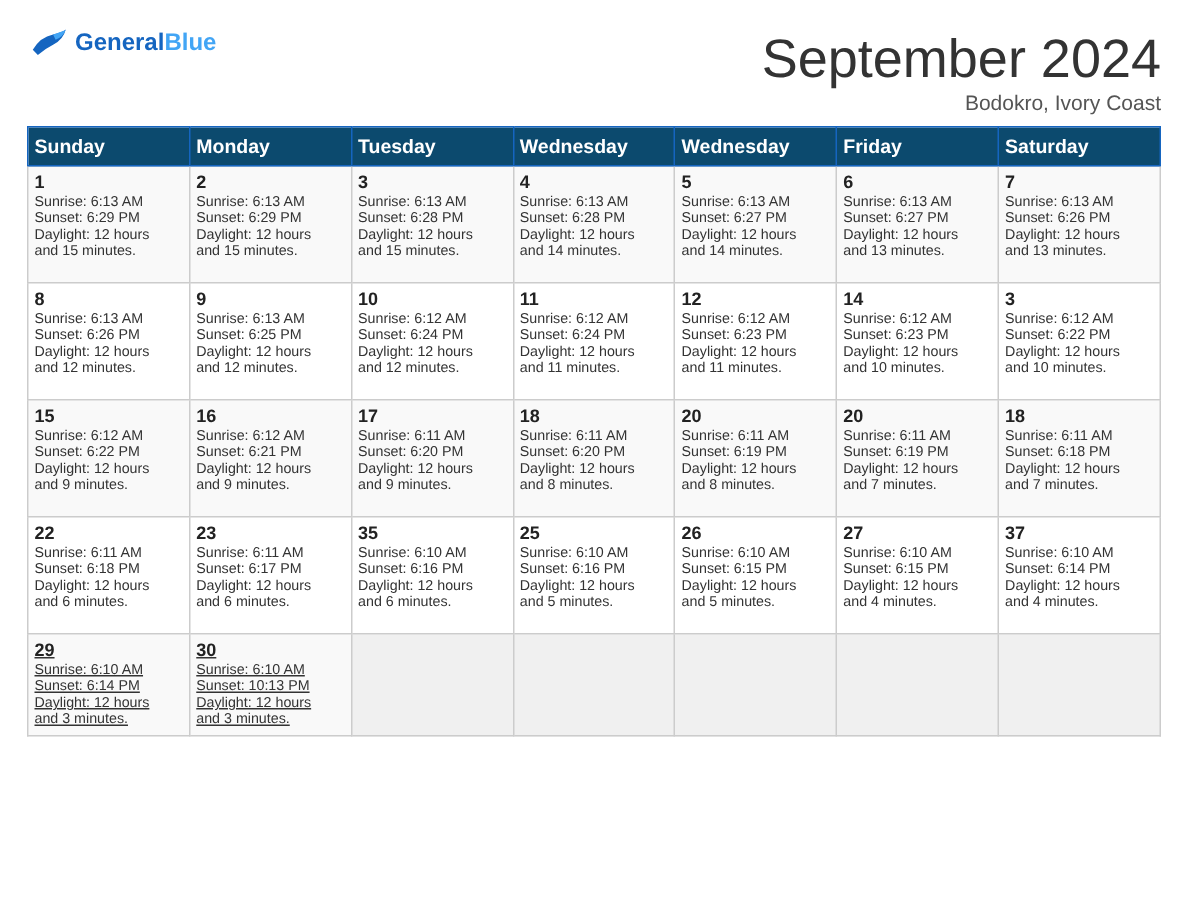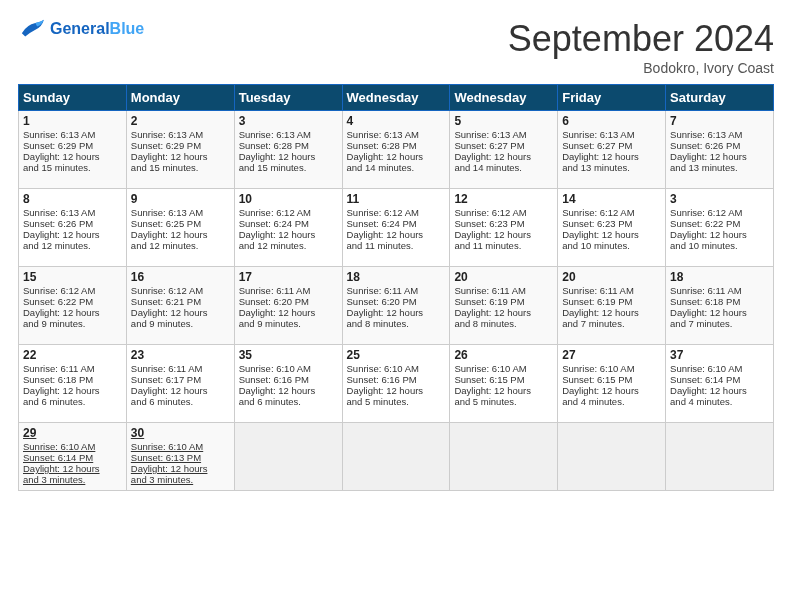--- a/index.html
+++ b/index.html
@@ -328,21 +328,21 @@
           <td>
             <span class="day-num">29</span>
             <div>Sunrise: 6:10 AM</div>
             <div>Sunset: 6:14 PM</div>
             <div>Daylight: 12 hours</div>
             <div>and 3 minutes.</div>
           </td>
           <td>
             <span class="day-num">30</span>
             <div>Sunrise: 6:10 AM</div>
-            <div>Sunset: 6:13 PM</div>
+            <div>Sunset: 10:13 PM</div>
             <div>Daylight: 12 hours</div>
             <div>and 3 minutes.</div>
           </td>
           <td class="cell-empty"></td>
           <td class="cell-empty"></td>
           <td class="cell-empty"></td>
           <td class="cell-empty"></td>
           <td class="cell-empty"></td>
         </tr>
       </tbody>

